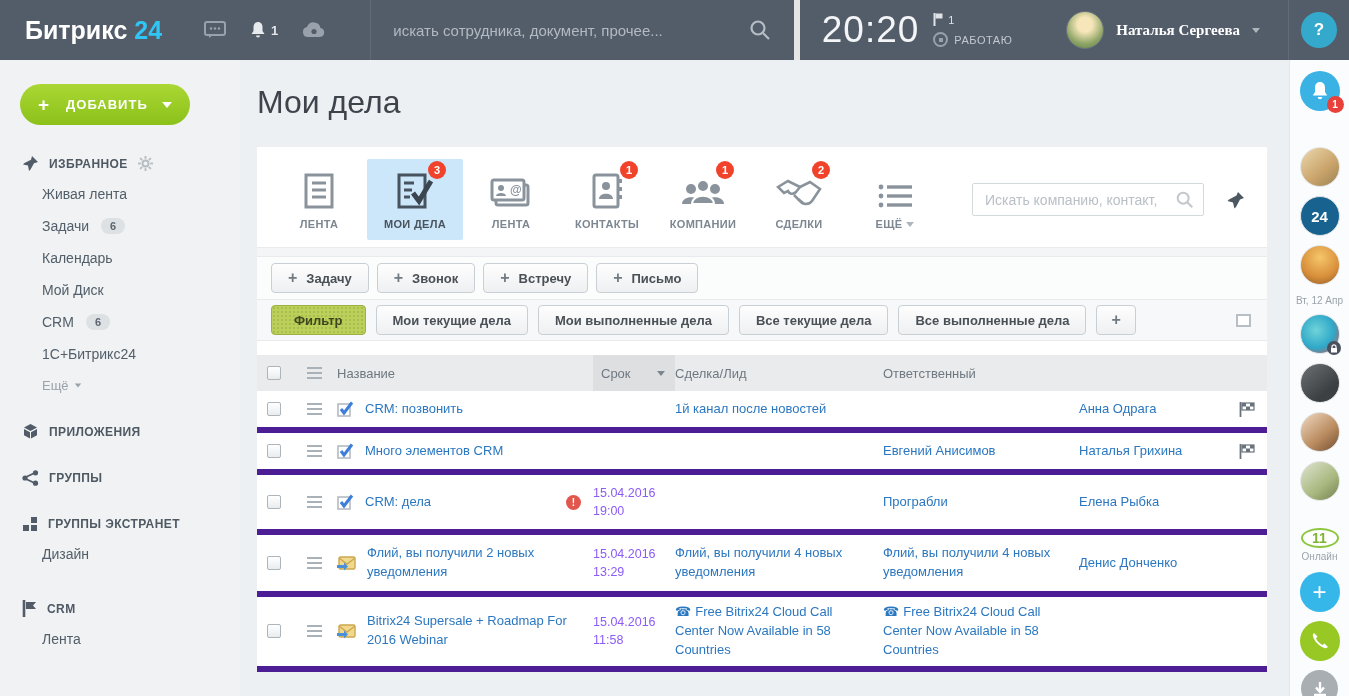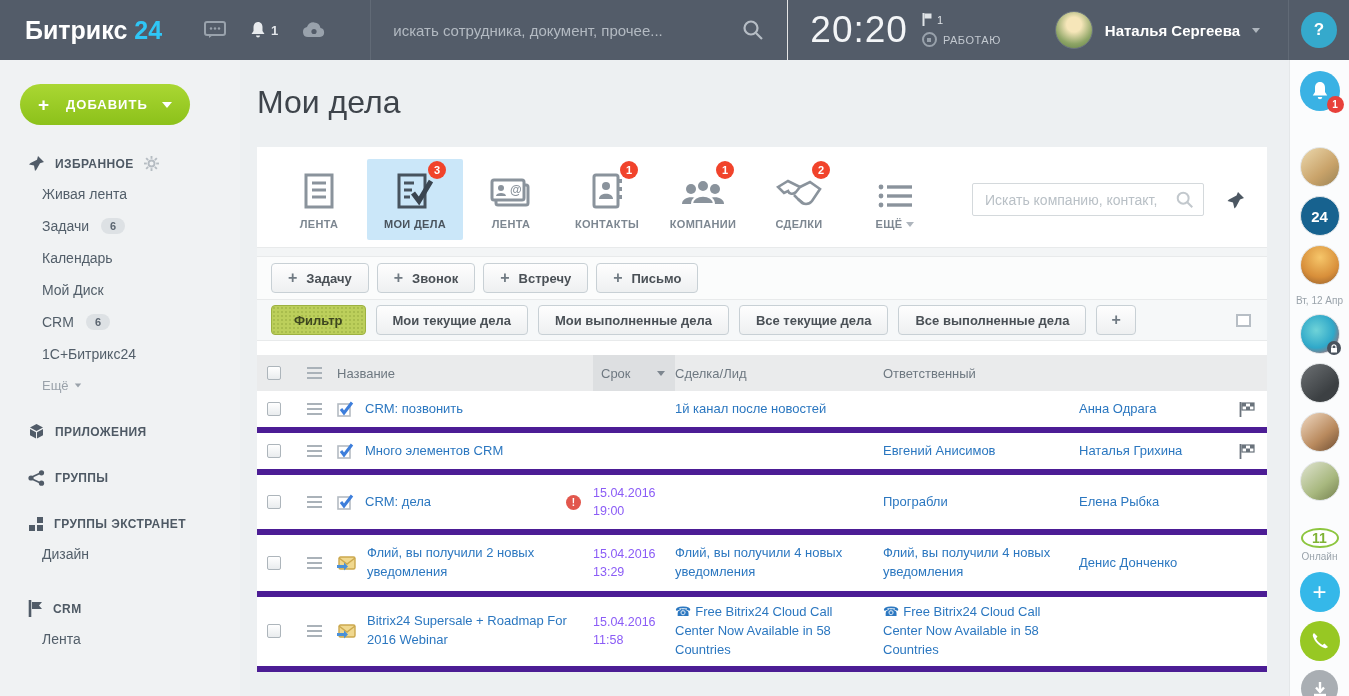--- a/index.html
+++ b/index.html
@@ -8,44 +8,44 @@
 
   
   .topbar { display:flex; align-items:center; height:60px; background:#535c69; color:#fff; }
   .logo { padding:0 42px 0 25px; font-size:25px; font-weight:bold; color:#fff; white-space:nowrap; }
   .logo .n24 { color:#2fc6f6; }
   .tb-icons { display:flex; align-items:center; gap:24px; padding-right:44px; }
   .tb-icons .ico { display:flex; align-items:center; gap:5px; color:#e3e6ea; font-size:13px; font-weight:bold; }
   .tb-search { flex:1; height:100%; display:flex; align-items:center; border-left:1px solid #616a76; padding:0 22px; }
   .tb-search .ph { color:#b3bac2; font-size:15px; }
   .tb-search svg { margin-left:auto; }
-  .clock-block { display:flex; align-items:center; gap:14px; height:100%; border-left:1px solid #e5e5e5; padding:0 26px 0 22px; }
+  .clock-block { display:flex; align-items:center; gap:14px; height:100%; border-left:6px solid #e5e5e5; padding:0 26px 0 22px; }
   .clock { font-size:37px; font-weight:300; color:#f3f5f7; letter-spacing:1px; }
   .clock-side { display:flex; flex-direction:column; gap:6px; }
   .flag-line { display:flex; align-items:center; gap:5px; font-size:11px; color:#dfe3e7; }
   .status-line { display:flex; align-items:center; gap:6px; font-size:11px; color:#c3c9d0; letter-spacing:.5px; }
   .rec { width:15px; height:15px; border:2px solid #98a1ab; border-radius:50%; position:relative; }
   .rec::after { content:""; position:absolute; left:3.5px; top:3.5px; width:4px; height:4px; background:#98a1ab; }
-  .user-block { display:flex; align-items:center; gap:12px; padding:0 28px; }
+  .user-block { display:flex; align-items:center; gap:12px; padding:0 28px;font-family:Liberation Serif, serif; }
   .avatar { width:38px; height:38px; border-radius:50%; background:radial-gradient(circle at 50% 35%, #f6e6b9 25%, #8ea566 65%, #5c7a45); border:1px solid #6b747f; }
   .user-name { font-size:15px; font-weight:bold; color:#fff; white-space:nowrap; }
   .caret { width:0; height:0; border-left:4px solid transparent; border-right:4px solid transparent; border-top:5px solid #aeb5bd; display:inline-block; }
   .help-wrap { height:100%; display:flex; align-items:center; justify-content:center; width:61px; border-left:1px solid #616a76; }
   .help-btn { width:36px; height:36px; border-radius:50%; background:#35a9cc; color:#fff; font-size:17px; font-weight:bold; display:flex; align-items:center; justify-content:center; }
 
   
   .sidebar { position:absolute; left:0; top:60px; width:240px; bottom:0; background:#f0f2f3; padding-top:24px; }
   .add-btn { margin-left:20px; width:170px; height:41px; border-radius:21px; border:none;
     background:linear-gradient(#aad733,#8cc11a); color:#fff; font-family:inherit; font-size:13px; font-weight:bold;
     letter-spacing:1px; display:flex; align-items:center; padding:0 18px; cursor:pointer; }
   .add-btn .plus { font-size:19px; font-weight:bold; margin-right:16px; }
   .add-btn .lbl { flex:1; text-align:left; }
   .add-caret { width:0; height:0; border-left:5px solid transparent; border-right:5px solid transparent; border-top:6px solid #fff; }
   .sb-section { margin-top:30px; }
-  .sb-head { display:flex; align-items:center; gap:10px; padding-left:28px; font-size:12px; font-weight:bold; color:#4e5964; letter-spacing:.4px; }
+  .sb-head { display:flex; align-items:center; gap:10px; padding-left:22px; font-size:12px; font-weight:bold; color:#4e5964; letter-spacing:.4px; }
   .sb-head svg { flex:none; }
   .sb-items { margin-top:6px; }
   .sb-item { display:flex; align-items:flex-start; padding:8px 0 8px 42px; font-size:14px; color:#525e69; cursor:pointer; }
   .sb-badge { background:#dde1e4; border-radius:10px; padding:2px 9px; font-size:11px; font-weight:bold; color:#5c6671; margin-left:12px; }
   .sb-more { padding:8px 0 0 42px; font-size:13px; color:#9aa2aa; display:flex; align-items:center; gap:5px; cursor:pointer; }
   .sb-more .caret { border-top-color:#9aa2aa; transform:scale(.8); }
 
   
   .main { position:absolute; left:240px; right:60px; top:60px; bottom:0; padding:0 22px 0 17px; }
   .page-title { font-size:32px; font-weight:300; color:#3e444b; padding:24px 0 26px 0; }

